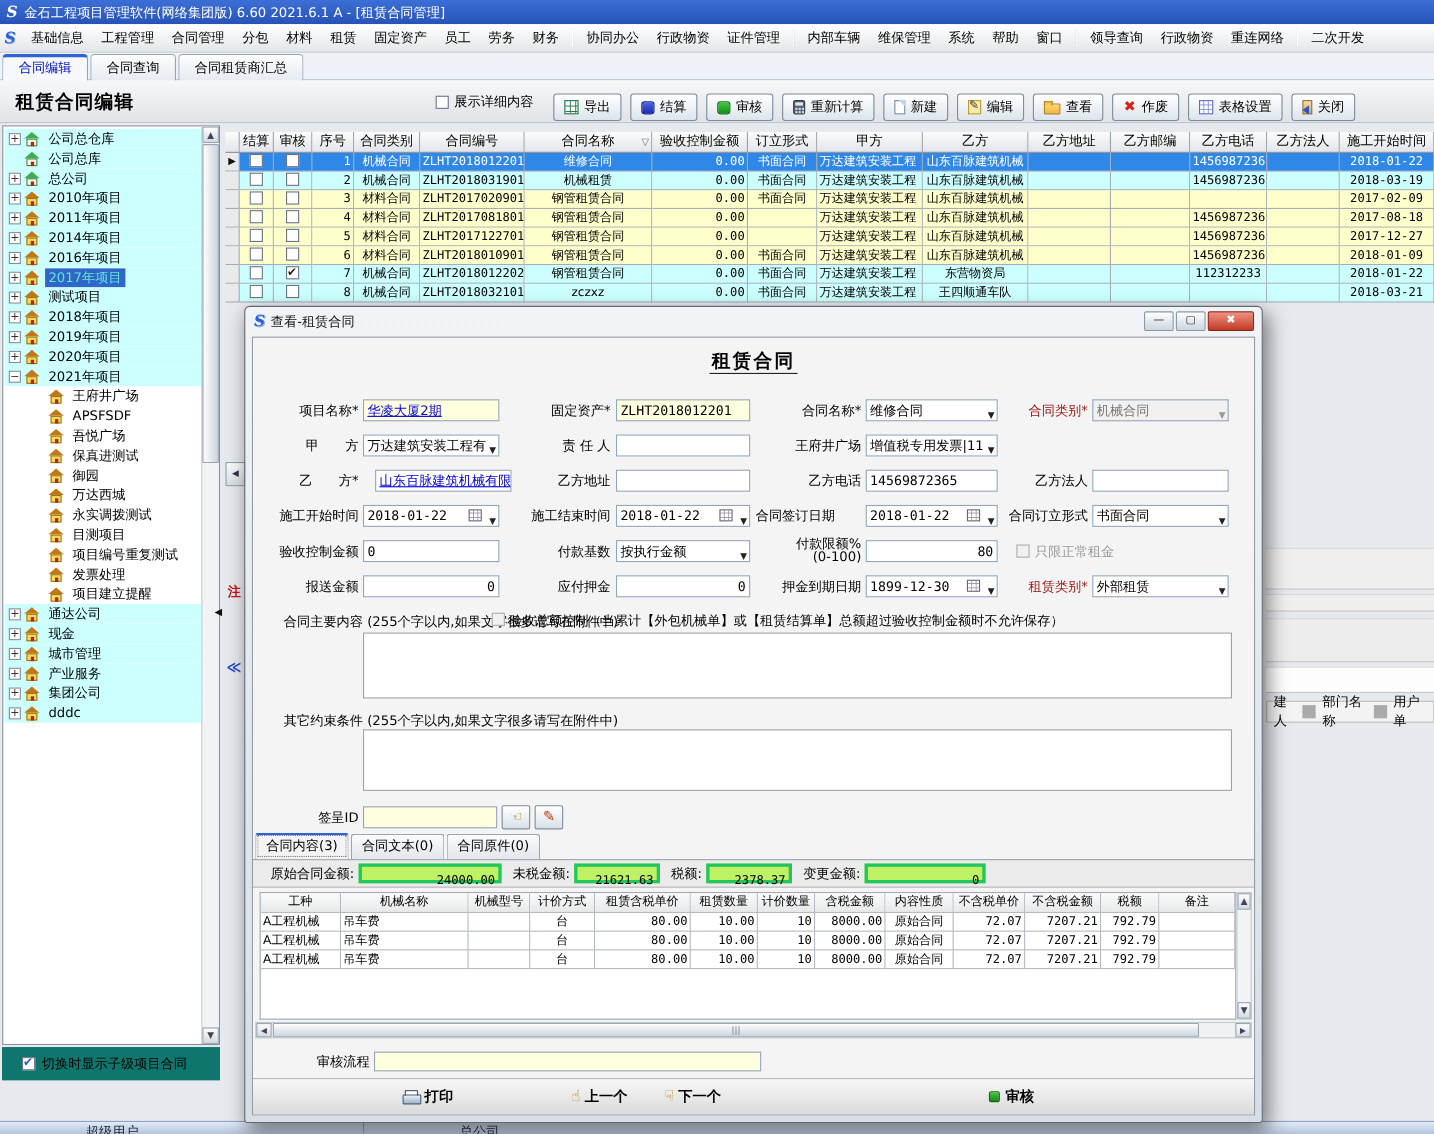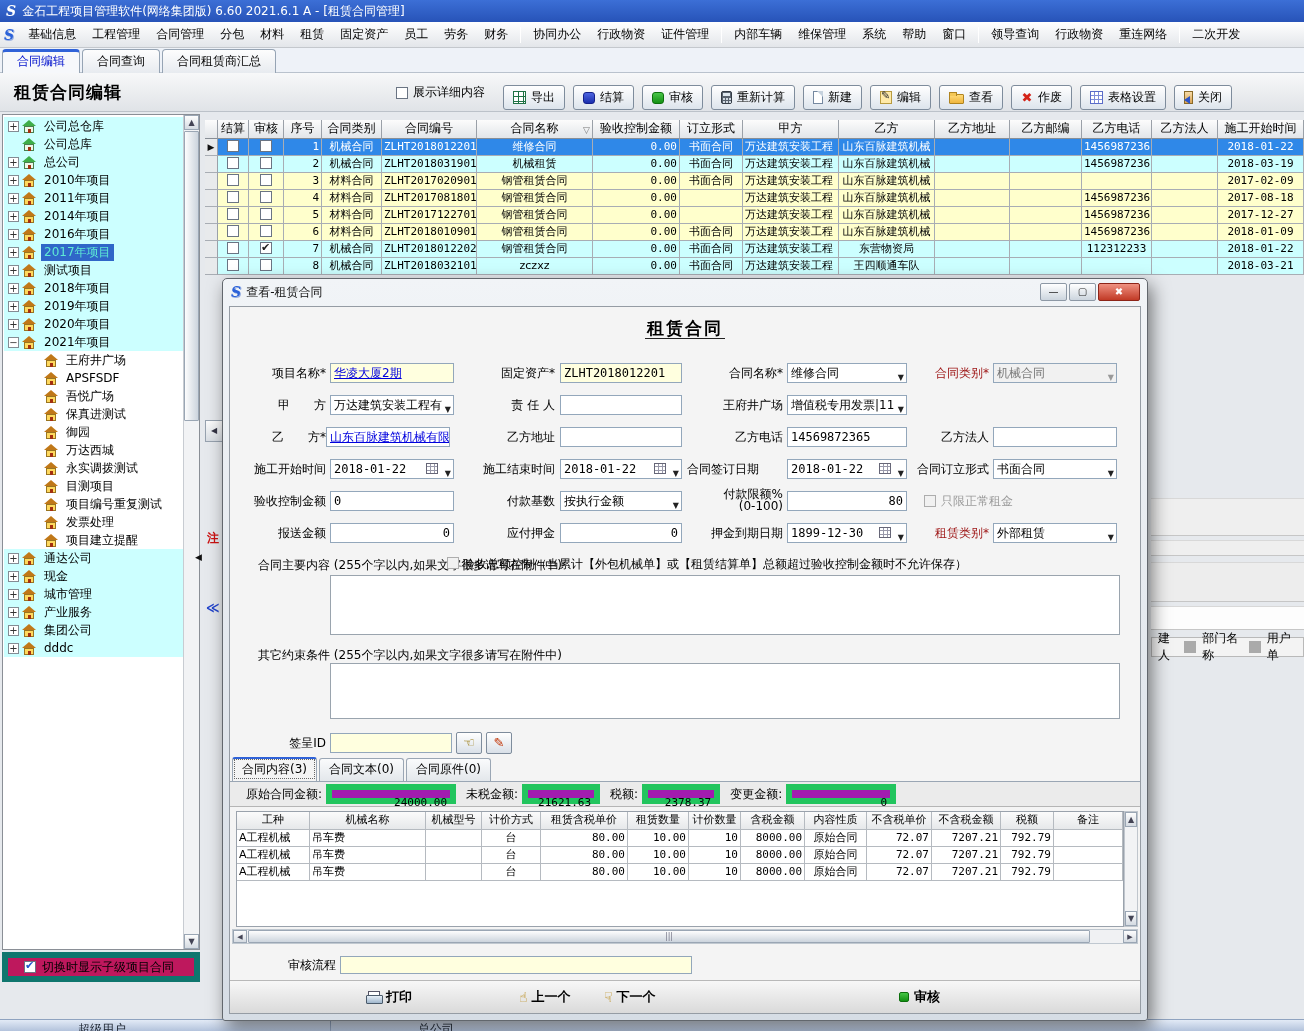--- a/index.html
+++ b/index.html
@@ -118,21 +118,21 @@
 
   
   .rpanel{position:absolute;left:1151px;top:490px;width:153px;height:175px;}
   .band{position:absolute;left:0;width:153px;background:#efefef;border-top:1px solid #d8d8d8;border-bottom:1px solid #c6c6c6;}
   .rhead{position:absolute;left:0;top:147px;width:153px;height:20px;background:#f3f3f3;border:1px solid #b9b9b9;
     display:flex;align-items:center;font-size:12px;}
   .rhead span{padding:0 6px;}
   .rhead .div{width:1px;height:12px;background:#aaa;}
 
   
-  .togglebox{position:absolute;left:2px;top:952px;width:198px;height:30px;background:#be185d;border:6px solid #0f766e;
+  .togglebox{position:absolute;left:2px;top:952px;width:198px;height:30px;background:#0f766e;border:2px solid #0f766e;
     display:flex;align-items:center;gap:6px;padding-left:16px;}
 
   
   .statusbar{position:absolute;left:0;top:1019px;width:1304px;height:12px;
     background:linear-gradient(#e2eaf6,#b3c3dc);border-top:1px solid #8fa3c0;overflow:hidden;font-size:12px;color:#1c2430;}
   .statusbar .scell{position:absolute;top:1px;}
   .sdiv{position:absolute;top:0;width:1px;height:12px;background:#93a5c0;}
 
   
   .dialog{position:absolute;left:222px;top:278px;width:926px;height:743px;z-index:50;
@@ -173,21 +173,21 @@
     background:linear-gradient(#ffffff,#d9e0e8);text-align:center;line-height:20px;font-size:13px;}
 
   .dtabs{position:absolute;left:2px;top:452px;display:flex;align-items:flex-end;height:22px;}
   .dtab{border:1px solid #9aa6b4;border-bottom:none;border-radius:3px 3px 0 0;background:linear-gradient(#fafbfc,#e3e7eb);
     padding:2px 9px 3px;margin-right:2px;font-size:12px;}
   .dtab.active{background:#f4f4f4;border-top:2px solid #2f62d8;outline:1px dotted #666;outline-offset:-3px;}
 
   .totals{position:absolute;left:0px;right:0px;top:474px;height:26px;background:#ebebeb;
     border-top:1px solid #9aa6b4;border-bottom:1px solid #b5b5b5;display:flex;align-items:center;padding-left:6px;}
   .totals .tlab{font-size:12px;margin:0 4px 0 10px;}
-  .tot-val{display:inline-block;border:6px solid #22c55e;background:#a21caf;height:18px;line-height:17px;
+  .tot-val{display:inline-block;border:3px solid #22c55e;background:#bef264;height:18px;line-height:17px;
     text-align:right;padding:4px 3px;font-size:11px;}
 
   .itable{position:absolute;left:6px;top:504px;width:888px;height:116px;background:#fff;border:1px solid #9aa2ac;overflow:hidden;}
   .irow{display:flex;height:17px;}
   .irow.hdr{height:18px;}
   .icell{border-right:1px solid #b5bac0;border-bottom:1px solid #b5bac0;overflow:hidden;white-space:nowrap;
     font-size:11px;line-height:15px;padding:0 2px;flex:none;}
   .irow.hdr .icell{background:linear-gradient(#fbfbfb,#e6e8ea);text-align:center;font-size:11px;line-height:16px;}
   .ivscroll{position:absolute;left:894px;top:504px;width:14px;height:116px;background:#f2f3f5;border:1px solid #c0c6cd;}
 
@@ -803,21 +803,21 @@
           <div class="fld" style="left: 549px; top: 0px; width: 120px;"><span>维修合同</span><span class="arrow">▼</span></div>
           <div class="flabel redlab" style="left: 672px; top: 0px; width: 79px;">合同类别*</div>
           <div class="fld dis" style="left: 755px; top: 0px; width: 124px;"><span>机械合同</span><span class="arrow">▼</span></div>
           <div class="flabel" style="left: 0px; top: 32px; width: 88px;">甲　　方</div>
           <div class="fld" style="left: 92px; top: 32px; width: 124px;"><span>万达建筑安装工程有</span><span class="arrow">▼</span></div>
           <div class="flabel" style="left: 237px; top: 32px; width: 80px;">责 任 人</div>
           <div class="fld" style="left: 322px; top: 32px; width: 122px;"><span></span></div>
           <div class="flabel" style="left: 457px; top: 32px; width: 88px;">王府井广场</div>
           <div class="fld" style="left: 549px; top: 32px; width: 120px;"><span>增值税专用发票|11</span><span class="arrow">▼</span></div>
           <div class="flabel" style="left: 0px; top: 64px; width: 88px;">乙　　方*</div>
-          <div class="fld" style="left: 88px; top: 64px; width: 124px;"><span class="linkv">山东百脉建筑机械有限</span></div>
+          <div class="fld" style="left: 103px; top: 64px; width: 124px;"><span class="linkv">山东百脉建筑机械有限</span></div>
           <div class="flabel" style="left: 237px; top: 64px; width: 80px;">乙方地址</div>
           <div class="fld" style="left: 322px; top: 64px; width: 122px;"><span></span></div>
           <div class="flabel" style="left: 457px; top: 64px; width: 88px;">乙方电话</div>
           <div class="fld" style="left: 549px; top: 64px; width: 120px;"><span class="mono">14569872365</span></div>
           <div class="flabel" style="left: 672px; top: 64px; width: 79px;">乙方法人</div>
           <div class="fld" style="left: 755px; top: 64px; width: 124px;"><span></span></div>
           <div class="flabel" style="left: 0px; top: 96px; width: 88px;">施工开始时间</div>
           <div class="fld" style="left: 92px; top: 96px; width: 124px;"><span class="mono">2018-01-22</span><span class="cal"></span><span class="arrow">▼</span></div>
           <div class="flabel" style="left: 237px; top: 96px; width: 80px;">施工结束时间</div>
           <div class="fld" style="left: 322px; top: 96px; width: 122px;"><span class="mono">2018-01-22</span><span class="cal"></span><span class="arrow">▼</span></div>

